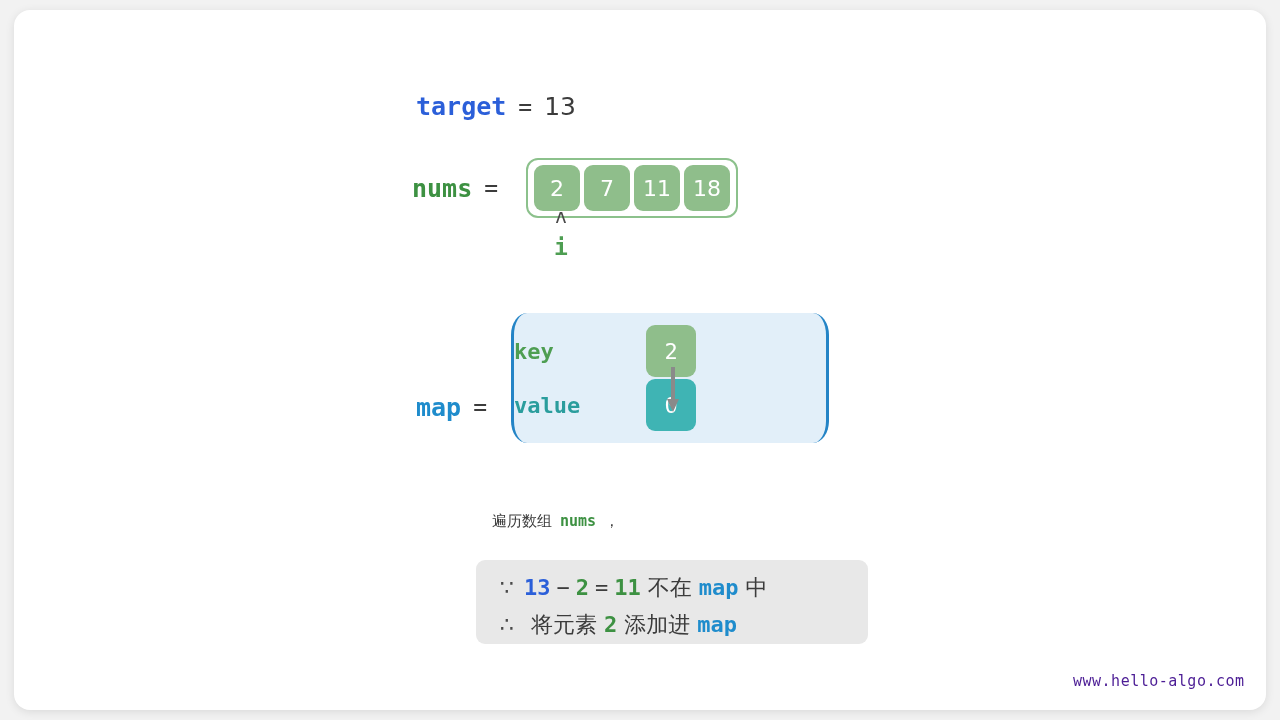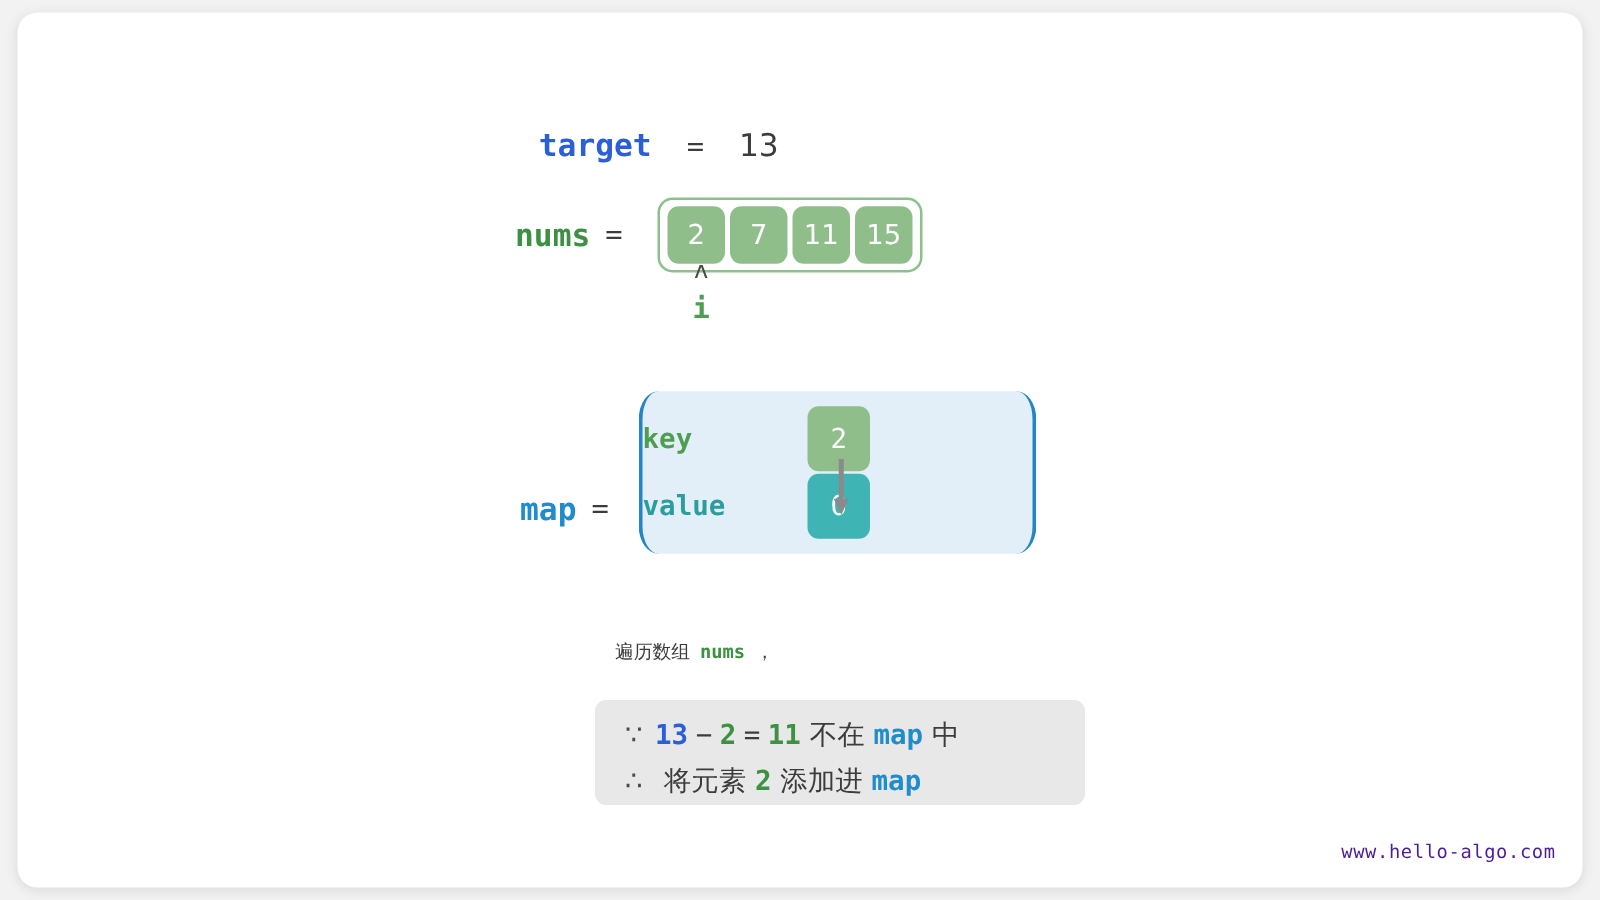--- a/index.html
+++ b/index.html
@@ -29,27 +29,26 @@
     width: 1252px;
     height: 700px;
     background: #ffffff;
     border-radius: 16px;
     box-shadow: 0 2px 10px rgba(0,0,0,0.10);
   }
 
   
   #target-row {
     position: absolute;
-    left: 431px;
+    left: 416px;
     top: 92px;
     display: flex;
     align-items: baseline;
-    gap: 28px;
-    white-space: nowrap;
-    margin-top: 10px;
+    gap: 12px;
+    white-space: nowrap;
   }
   #target-row .varname {
     font-family: "DejaVu Sans Mono", monospace;
     font-weight: bold;
     font-size: 25px;
     color: #2b5fd9;
   }
   #target-row .eq {
     font-family: "DejaVu Sans Mono", monospace;
     font-size: 23px;
@@ -307,21 +306,21 @@
     <span class="val">13</span>
   </div>
 
   <div id="nums-row">
     <span class="varname">nums</span>
     <span class="eq">=</span>
     <div id="array-box">
       <div class="cell">2</div>
       <div class="cell">7</div>
       <div class="cell">11</div>
-      <div class="cell">15</div>
+      <div class="cell">18</div>
     </div>
   </div>
 
   <div id="pointer">
     <div class="caret">ʌ</div>
     <div class="label">i</div>
   </div>
 
   <div id="map-row">
     <span class="varname">map</span>

